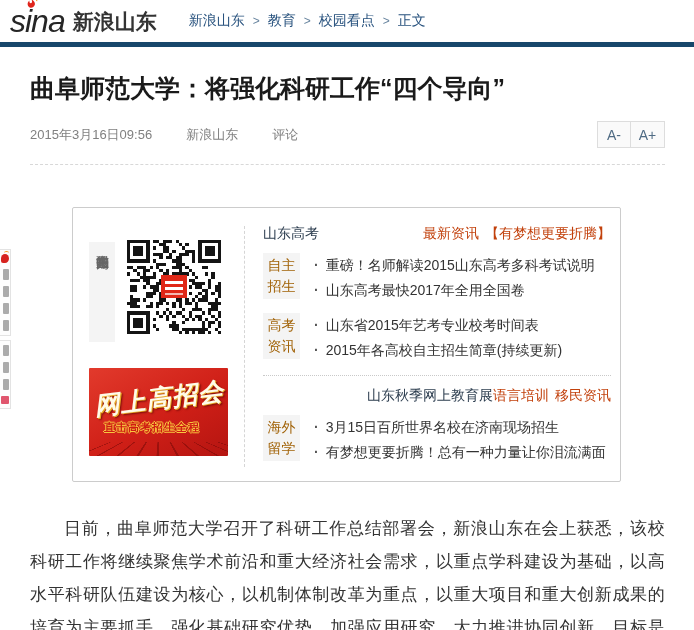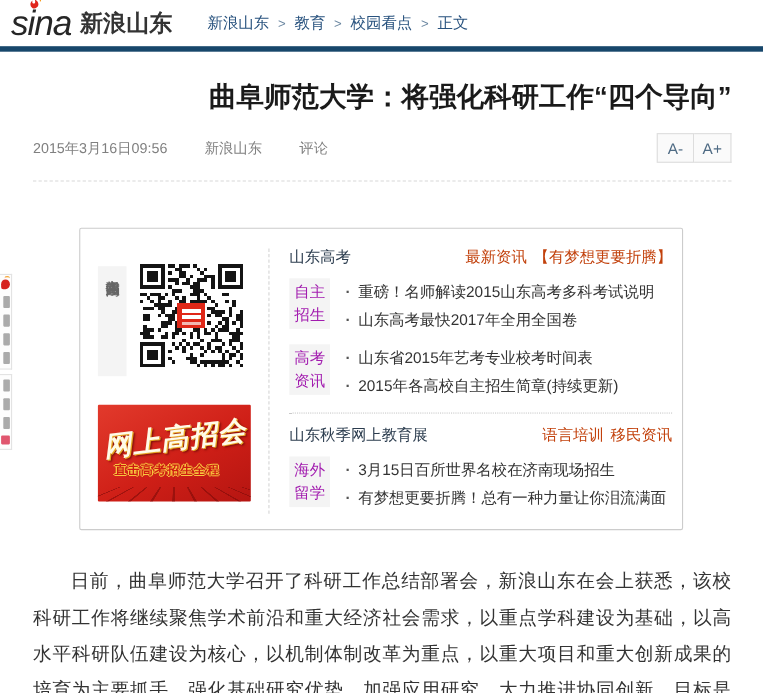--- a/index.html
+++ b/index.html
@@ -13,21 +13,21 @@
   .logo-sina { position:relative; font-style:italic; font-weight:normal; font-size:32px; color:#262626; letter-spacing:-1px; line-height:28px; }
   .flame { position:absolute; top:-12px; left:14px; width:16px; height:14px; }
   .logo-region { font-size:21px; font-weight:bold; color:#333; margin-left:8px; line-height:26px; }
   .breadcrumb { display:flex; align-items:center; margin-left:32px; font-size:14px; color:#28527e; gap:8px; }
   .breadcrumb a { color:#28527e; text-decoration:none; cursor:pointer; }
   .crumb-sep { color:#5b7causeless0; color:#6a86a0; font-size:12px; }
   .navybar { height:5px; background:#17476b; width:100%; }
 
   
   .content { position:relative; width:635px; margin:0 29px 0 30px; }
-  h1.article-title { margin-top:24px; text-align:right; font-size:25px; line-height:34px; color:#1a1a1a; font-weight:bold; }
+  h1.article-title { margin-top:24px; text-align:left; font-size:25px; line-height:34px; color:#1a1a1a; font-weight:bold; }
   .meta-row { position:relative; margin-top:16px; height:28px; }
   .meta-center { display:flex; justify-content:flex-start; align-items:center; gap:34px; font-size:13px; color:#808080; padding-top:5px; }
   .font-btns { position:absolute; right:0; top:0; display:flex; }
   .font-btn { width:34px; height:27px; border:1px solid #ddd; background:#fafafa; color:#4f6b84; font-size:14px; display:flex; align-items:center; justify-content:center; cursor:pointer; }
   .font-btn + .font-btn { border-left:none; }
   .dashed-divider { margin-top:15px; border-top:1px dashed #d8d8d8; height:0; }
 
   
   .promo-box { position:relative; margin:42px 0 0 42px; width:549px; height:275px; border:1px solid #ccc; border-radius:2px; background:#fff; }
   .promo-left { position:absolute; left:16px; top:0; width:156px; }
@@ -40,21 +40,21 @@
   .banner-sub { position:absolute; left:0; top:52px; width:126px; text-align:center; font-size:11px; font-weight:bold; color:#cf1b12; text-shadow:1px 0 0 #f7c63f,-1px 0 0 #f7c63f,0 1px 0 #f7c63f,0 -1px 0 #f7c63f; letter-spacing:1px; }
   .road-lines { position:absolute; bottom:-6px; left:-10px; width:160px; height:26px; background:repeating-linear-gradient(90deg, transparent 0 14px, rgba(120,8,6,.55) 14px 16px); transform:perspective(30px) rotateX(48deg); }
   .v-divider { position:absolute; left:171px; top:18px; bottom:14px; border-left:1px dashed #d5d5d5; }
 
   .promo-right { position:absolute; left:190px; top:0; width:348px; }
   .sec-header { display:flex; align-items:baseline; justify-content:space-between; margin-top:17px; }
   .sec-title { font-size:14px; color:#2b3c4e; font-weight:500; cursor:pointer; }
   .sec-links { font-size:14px; color:#c2410c; display:flex; gap:6px; }
   .sec-links span { cursor:pointer; }
   .group-row { display:flex; margin-top:10px; }
-  .group-label { width:37px; min-height:46px; background:#f4f4f4; color:#a21caf; font-size:14px; line-height:21px; text-align:center; padding:2px 4px; align-self:flex-start; }
+  .group-label { width:37px; min-height:46px; background:#f4f4f4; color:#a16207; font-size:14px; line-height:21px; text-align:center; padding:2px 4px; align-self:flex-start; }
   .group-items { margin-left:14px; list-style:none; }
   .group-items li { font-size:14px; color:#333; line-height:25px; cursor:pointer; white-space:nowrap; }
   .group-items li::before { content:"·"; font-weight:bold; color:#555; margin-right:7px; }
   .dotted-divider { border-top:1px dotted #c9c9c9; margin-top:12px; }
 
   
   .article-body { margin-top:30px; font-size:17px; line-height:33px; color:#333; text-align:justify; text-indent:2em; letter-spacing:.3px; }
 
   
   .left-widget { position:absolute; left:0; top:249px; width:11px; }
@@ -432,21 +432,21 @@
         <div class="group-row">
           <div class="group-label">高考资讯</div>
           <ul class="group-items">
             <li>山东省2015年艺考专业校考时间表</li>
             <li>2015年各高校自主招生简章(持续更新)</li>
           </ul>
         </div>
 
         <div class="dotted-divider"></div>
 
-        <div class="sec-header" style="margin-top:11px;">
+        <div class="sec-header" style="margin-top:11px;justify-content:flex-end;">
           <span class="sec-title">山东秋季网上教育展</span>
           <span class="sec-links">
             <span>语言培训</span>
             <span>移民资讯</span>
           </span>
         </div>
         <div class="group-row">
           <div class="group-label">海外留学</div>
           <ul class="group-items">
             <li>3月15日百所世界名校在济南现场招生</li>

